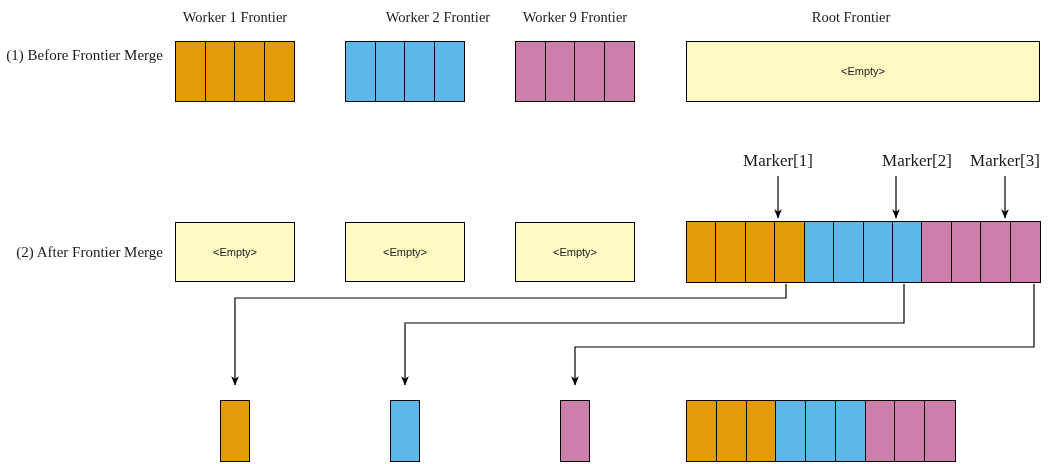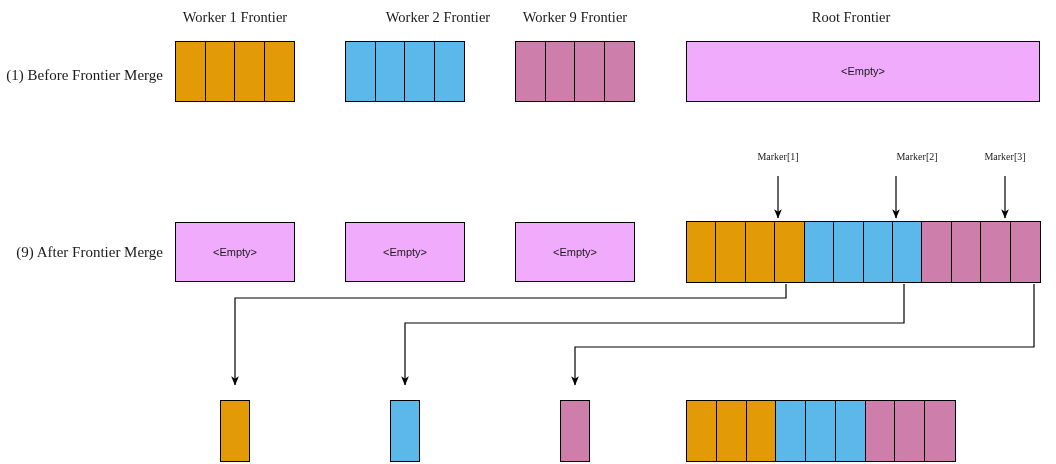--- a/index.html
+++ b/index.html
@@ -30,21 +30,21 @@
   .col-title {
     font-family: "Liberation Serif", "DejaVu Serif", serif;
     font-size: 14.5px;
     color: #1a1a1a;
     white-space: nowrap;
     text-align: center;
     line-height: 1;
   }
   .marker-label {
     font-family: "Liberation Serif", "DejaVu Serif", serif;
-    font-size: 10px;
+    font-size: 17px;
     color: #1a1a1a;
     white-space: nowrap;
     text-align: center;
     line-height: 1;
   }
   .empty-text {
     font-family: "Liberation Sans", "DejaVu Sans", sans-serif;
     font-size: 11px;
     color: #1a1a1a;
     white-space: nowrap;
@@ -64,21 +64,21 @@
     height: 100%;
   }
   .cell:last-child { border-right: none; }
   .cell.c-orange { background: #e29a06; }
   .cell.c-blue   { background: #5cb8e8; }
   .cell.c-pink   { background: #cd7eab; }
 
   .empty-box {
     box-sizing: border-box;
     border: 1.6px solid #000000;
-    background: #f0abfc;
+    background: #fef9c3;
     display: flex;
     align-items: center;
     justify-content: center;
   }
 
   svg.overlay {
     position: absolute;
     left: 0;
     top: 0;
     width: 1056px;
@@ -92,23 +92,23 @@
 <div id="canvas">
 
   <div class="abs col-title" style="left:175px; top:10px; width:120px;">Worker 1 Frontier</div>
 
   <div class="abs col-title" style="left:345px; top:10px; width:120px;margin-left:33px;">Worker 2 Frontier</div>
 
   <div class="abs col-title" style="left:515px; top:10px; width:120px;">Worker 9 Frontier</div>
 
   <div class="abs col-title" style="left:674px; top:10px; width:354px;">Root Frontier</div>
 
-  <div class="abs row-label" style="left:0px; top:68px; width:163px;">(1) Before Frontier Merge</div>
-
-  <div class="abs row-label" style="left:0px; top:245px; width:163px;">(9) After Frontier Merge</div>
+  <div class="abs row-label" style="left:0px; top:48px; width:163px;">(1) Before Frontier Merge</div>
+
+  <div class="abs row-label" style="left:0px; top:245px; width:163px;">(2) After Frontier Merge</div>
 
 
   <div class="abs frontier" style="left:175px; top:41px; width:120px; height:61px;">
     <div class="cell c-orange" style="width:30px;"></div>
     <div class="cell c-orange" style="width:30px;"></div>
     <div class="cell c-orange" style="width:30px;"></div>
     <div class="cell c-orange" style="width:30px;"></div>
   </div>
 
   <div class="abs frontier" style="left:345px; top:41px; width:120px; height:61px;">

